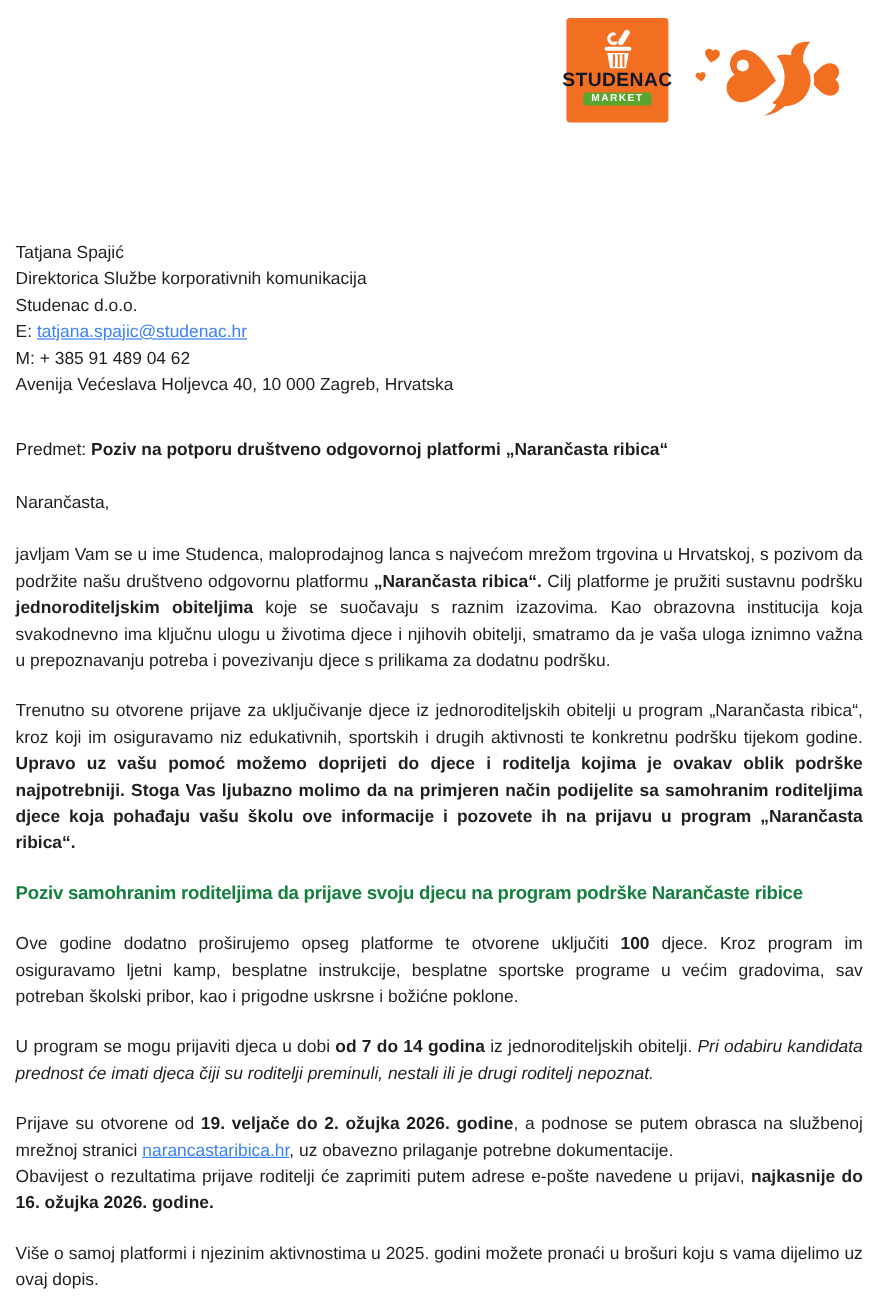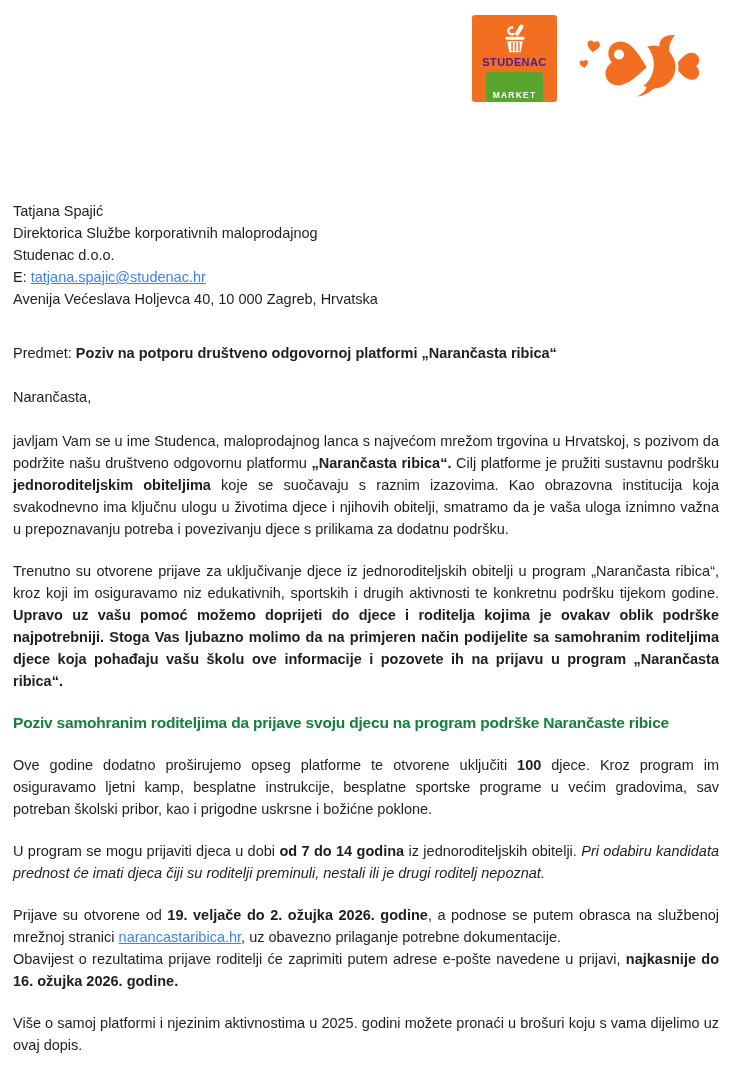--- a/index.html
+++ b/index.html
@@ -21,35 +21,35 @@
     width: 85px; height: 87px;
     background: #f26e21;
     border-radius: 3px;
     display: flex;
     flex-direction: column;
     align-items: center;
     box-sizing: border-box;
   }
   .basket-svg { width: 42px; height: 38px; margin-top: 7px; }
   .studenac-name {
-    color: #4c1d95;
+    color: #0f172a;
     font-weight: bold;
-    font-size: 11px;
+    font-size: 16px;
     letter-spacing: 0.4px;
     line-height: 13px;
     margin-top: 1px;
   }
   .market-badge {
     background: #59a52d;
     color: #ffffff;
     font-weight: bold;
     font-size: 8.5px;
     letter-spacing: 1.2px;
     line-height: 9px;
-    padding: 19px 7px 2px 7px;
+    padding: 0 7px 2px 7px;
     border-radius: 3px;
     margin-top: 3px;
   }
   .fish-svg {
     position: absolute;
     left: 578px; top: 33px;
     width: 124px; height: 64px;
   }
   
   .content {
@@ -119,23 +119,24 @@
 
     <use href="#hrt" fill="#f26e21" transform="translate(22,5) scale(2.2) rotate(-82 12 12)"></use>
 
     <circle cx="41" cy="21.5" r="5" fill="#ffffff"></circle>
   </svg>
 
   <main class="content">
 
     <section class="contact">
       <div class="line">Tatjana Spajić</div>
-      <div class="line">Direktorica Službe korporativnih maloprodajnog</div>
+      <div class="line">Direktorica Službe korporativnih komunikacija</div>
       <div class="line">Studenac d.o.o.</div>
       <div class="line"><span>E: </span><a href="#" class="link">tatjana.spajic@studenac.hr</a></div>
+      <div class="line">M: + 385 91 489 04 62</div>
       <div class="line">Avenija Većeslava Holjevca 40, 10 000 Zagreb, Hrvatska</div>
     </section>
 
     <p class="subject"><span>Predmet: </span><b>Poziv na potporu društveno odgovornoj platformi „Narančasta ribica“</b></p>
 
     <p class="salutation">Narančasta,</p>
 
     <p class="para just first-para"><span>javljam Vam se u ime Studenca, maloprodajnog lanca s najvećom mrežom trgovina u Hrvatskoj, s pozivom da podržite našu društveno odgovornu platformu </span><b>„Narančasta ribica“.</b><span> Cilj platforme je pružiti sustavnu podršku </span><b>jednoroditeljskim obiteljima</b><span> koje se suočavaju s raznim izazovima. Kao obrazovna institucija koja svakodnevno ima ključnu ulogu u životima djece i njihovih obitelji, smatramo da je vaša uloga iznimno važna u prepoznavanju potreba i povezivanju djece s prilikama za dodatnu podršku.</span></p>
 
     <p class="para just"><span>Trenutno su otvorene prijave za uključivanje djece iz jednoroditeljskih obitelji u program „Narančasta ribica“, kroz koji im osiguravamo niz edukativnih, sportskih i drugih aktivnosti te konkretnu podršku tijekom godine. </span><b>Upravo uz vašu pomoć možemo doprijeti do djece i roditelja kojima je ovakav oblik podrške najpotrebniji. Stoga Vas ljubazno molimo da na primjeren način podijelite sa samohranim roditeljima djece koja pohađaju vašu školu ove informacije i pozovete ih na prijavu u program „Narančasta ribica“.</b></p>

